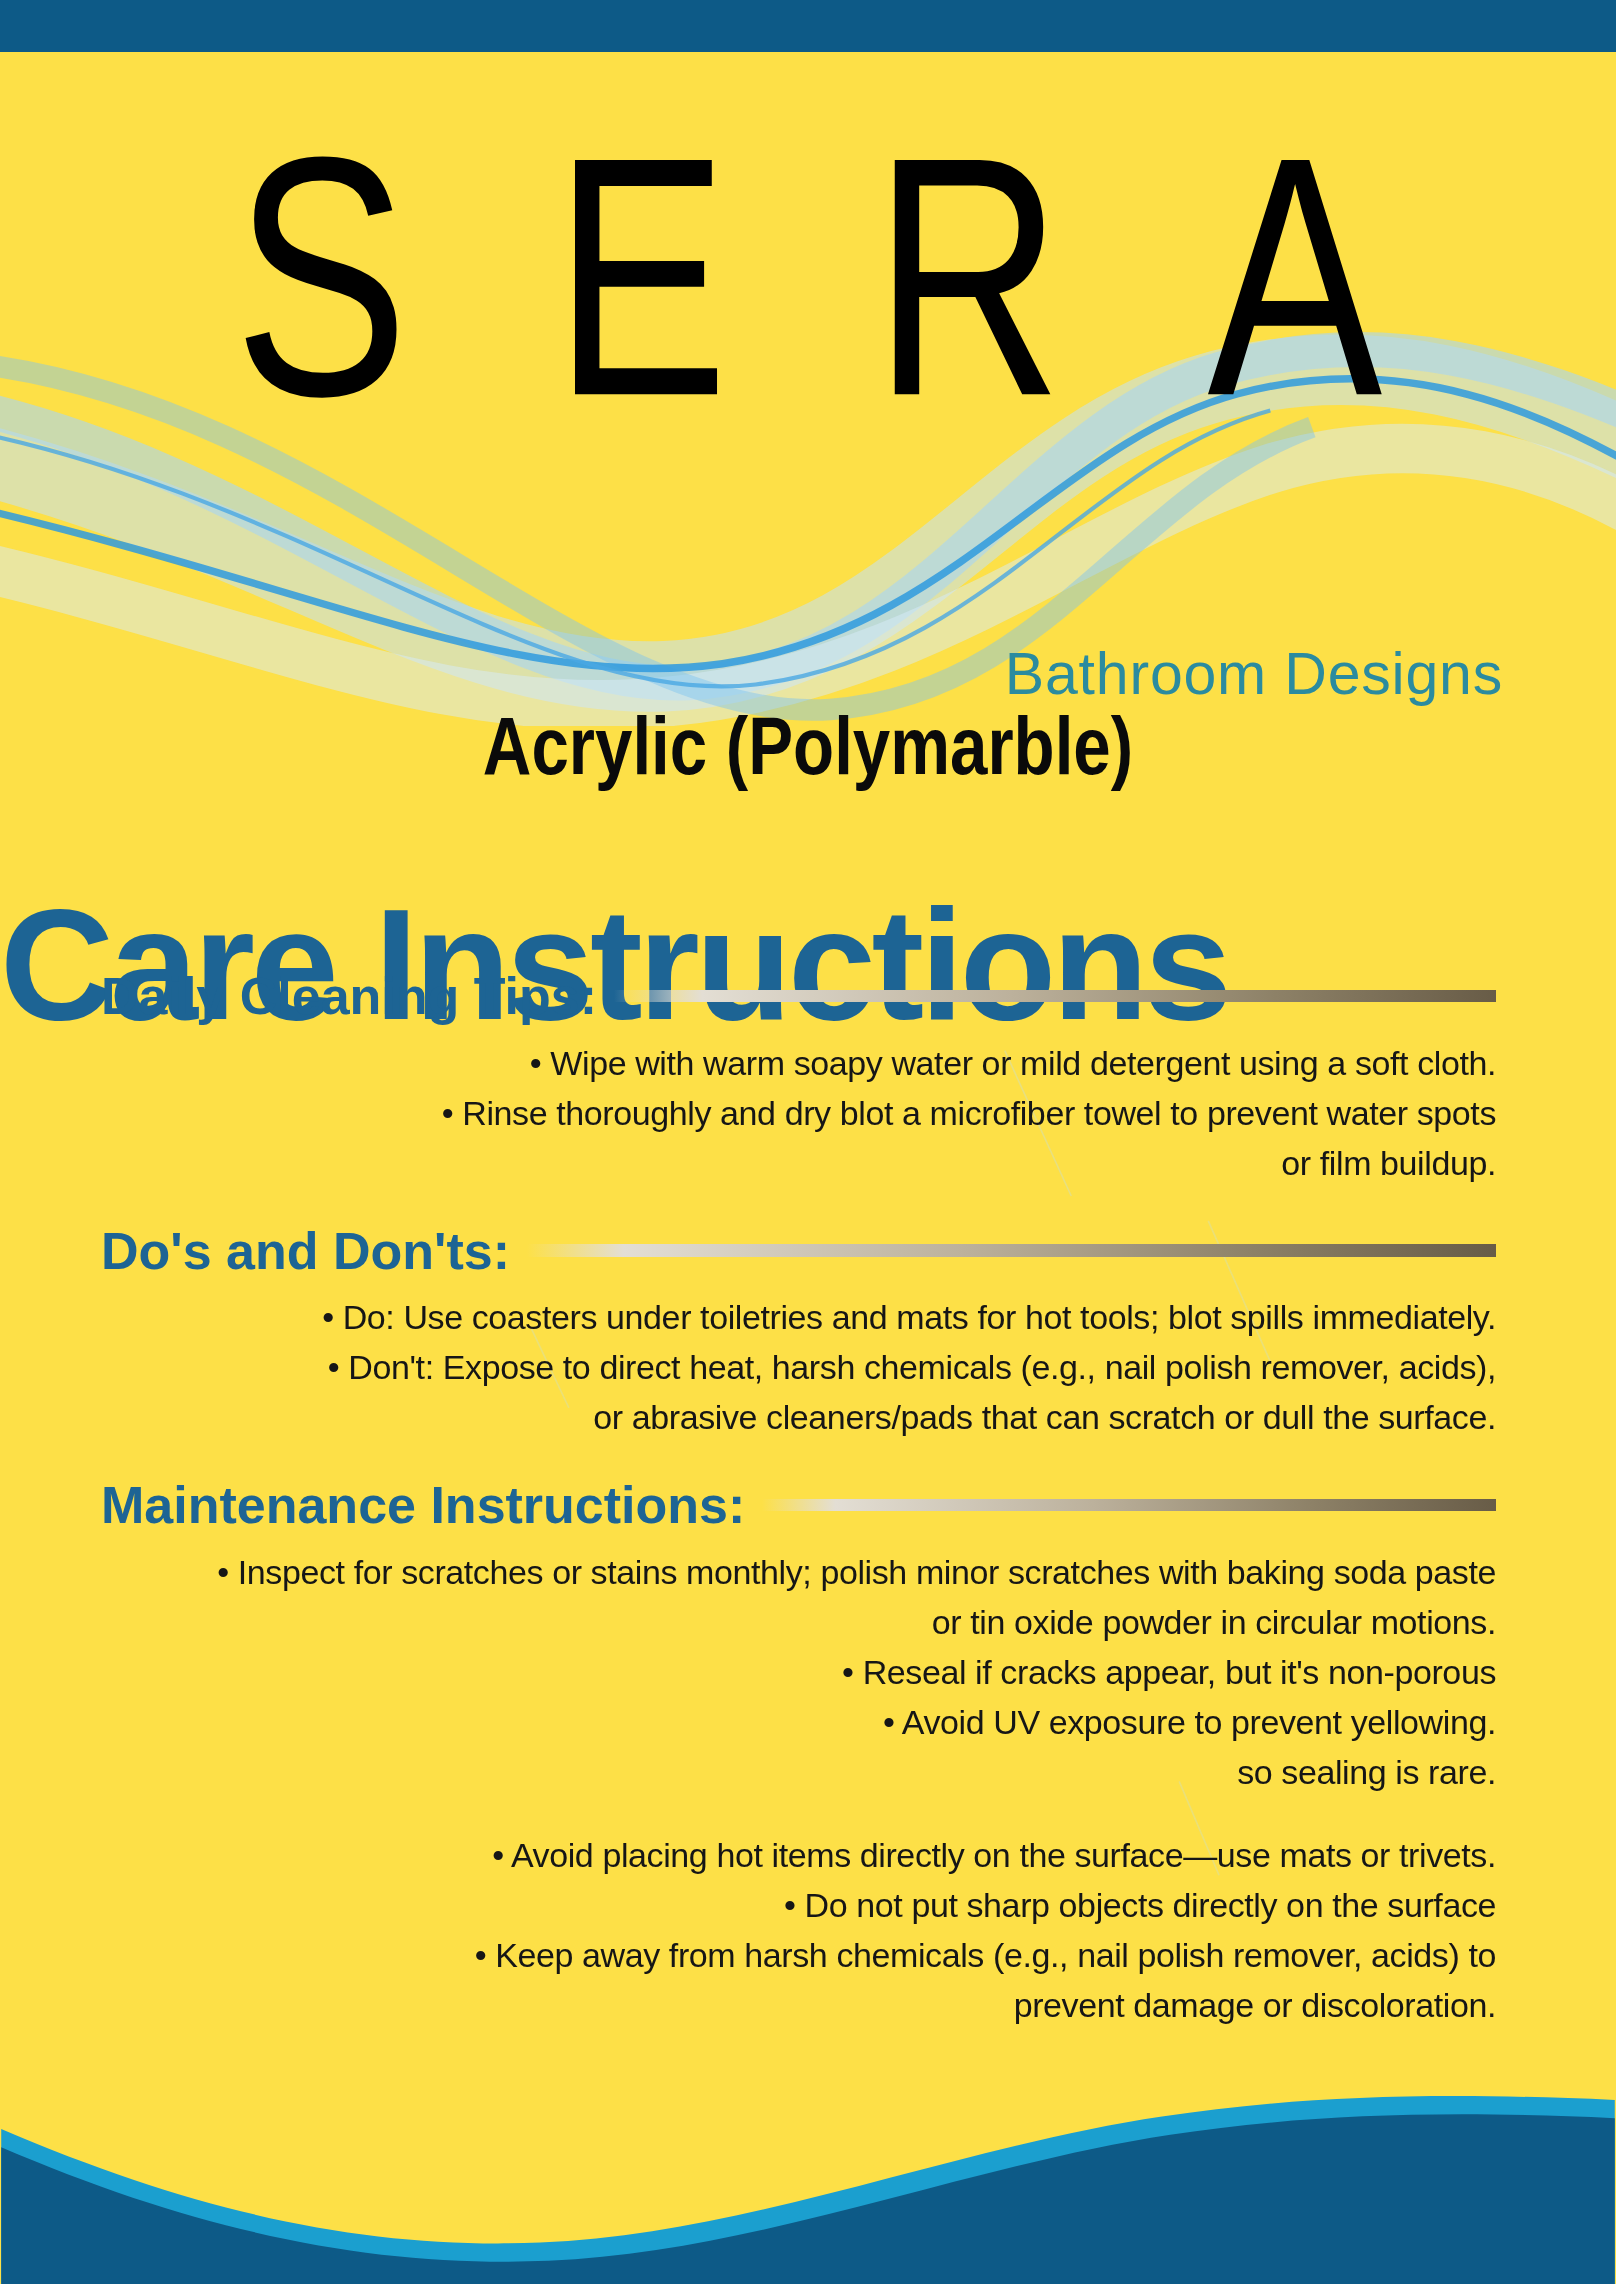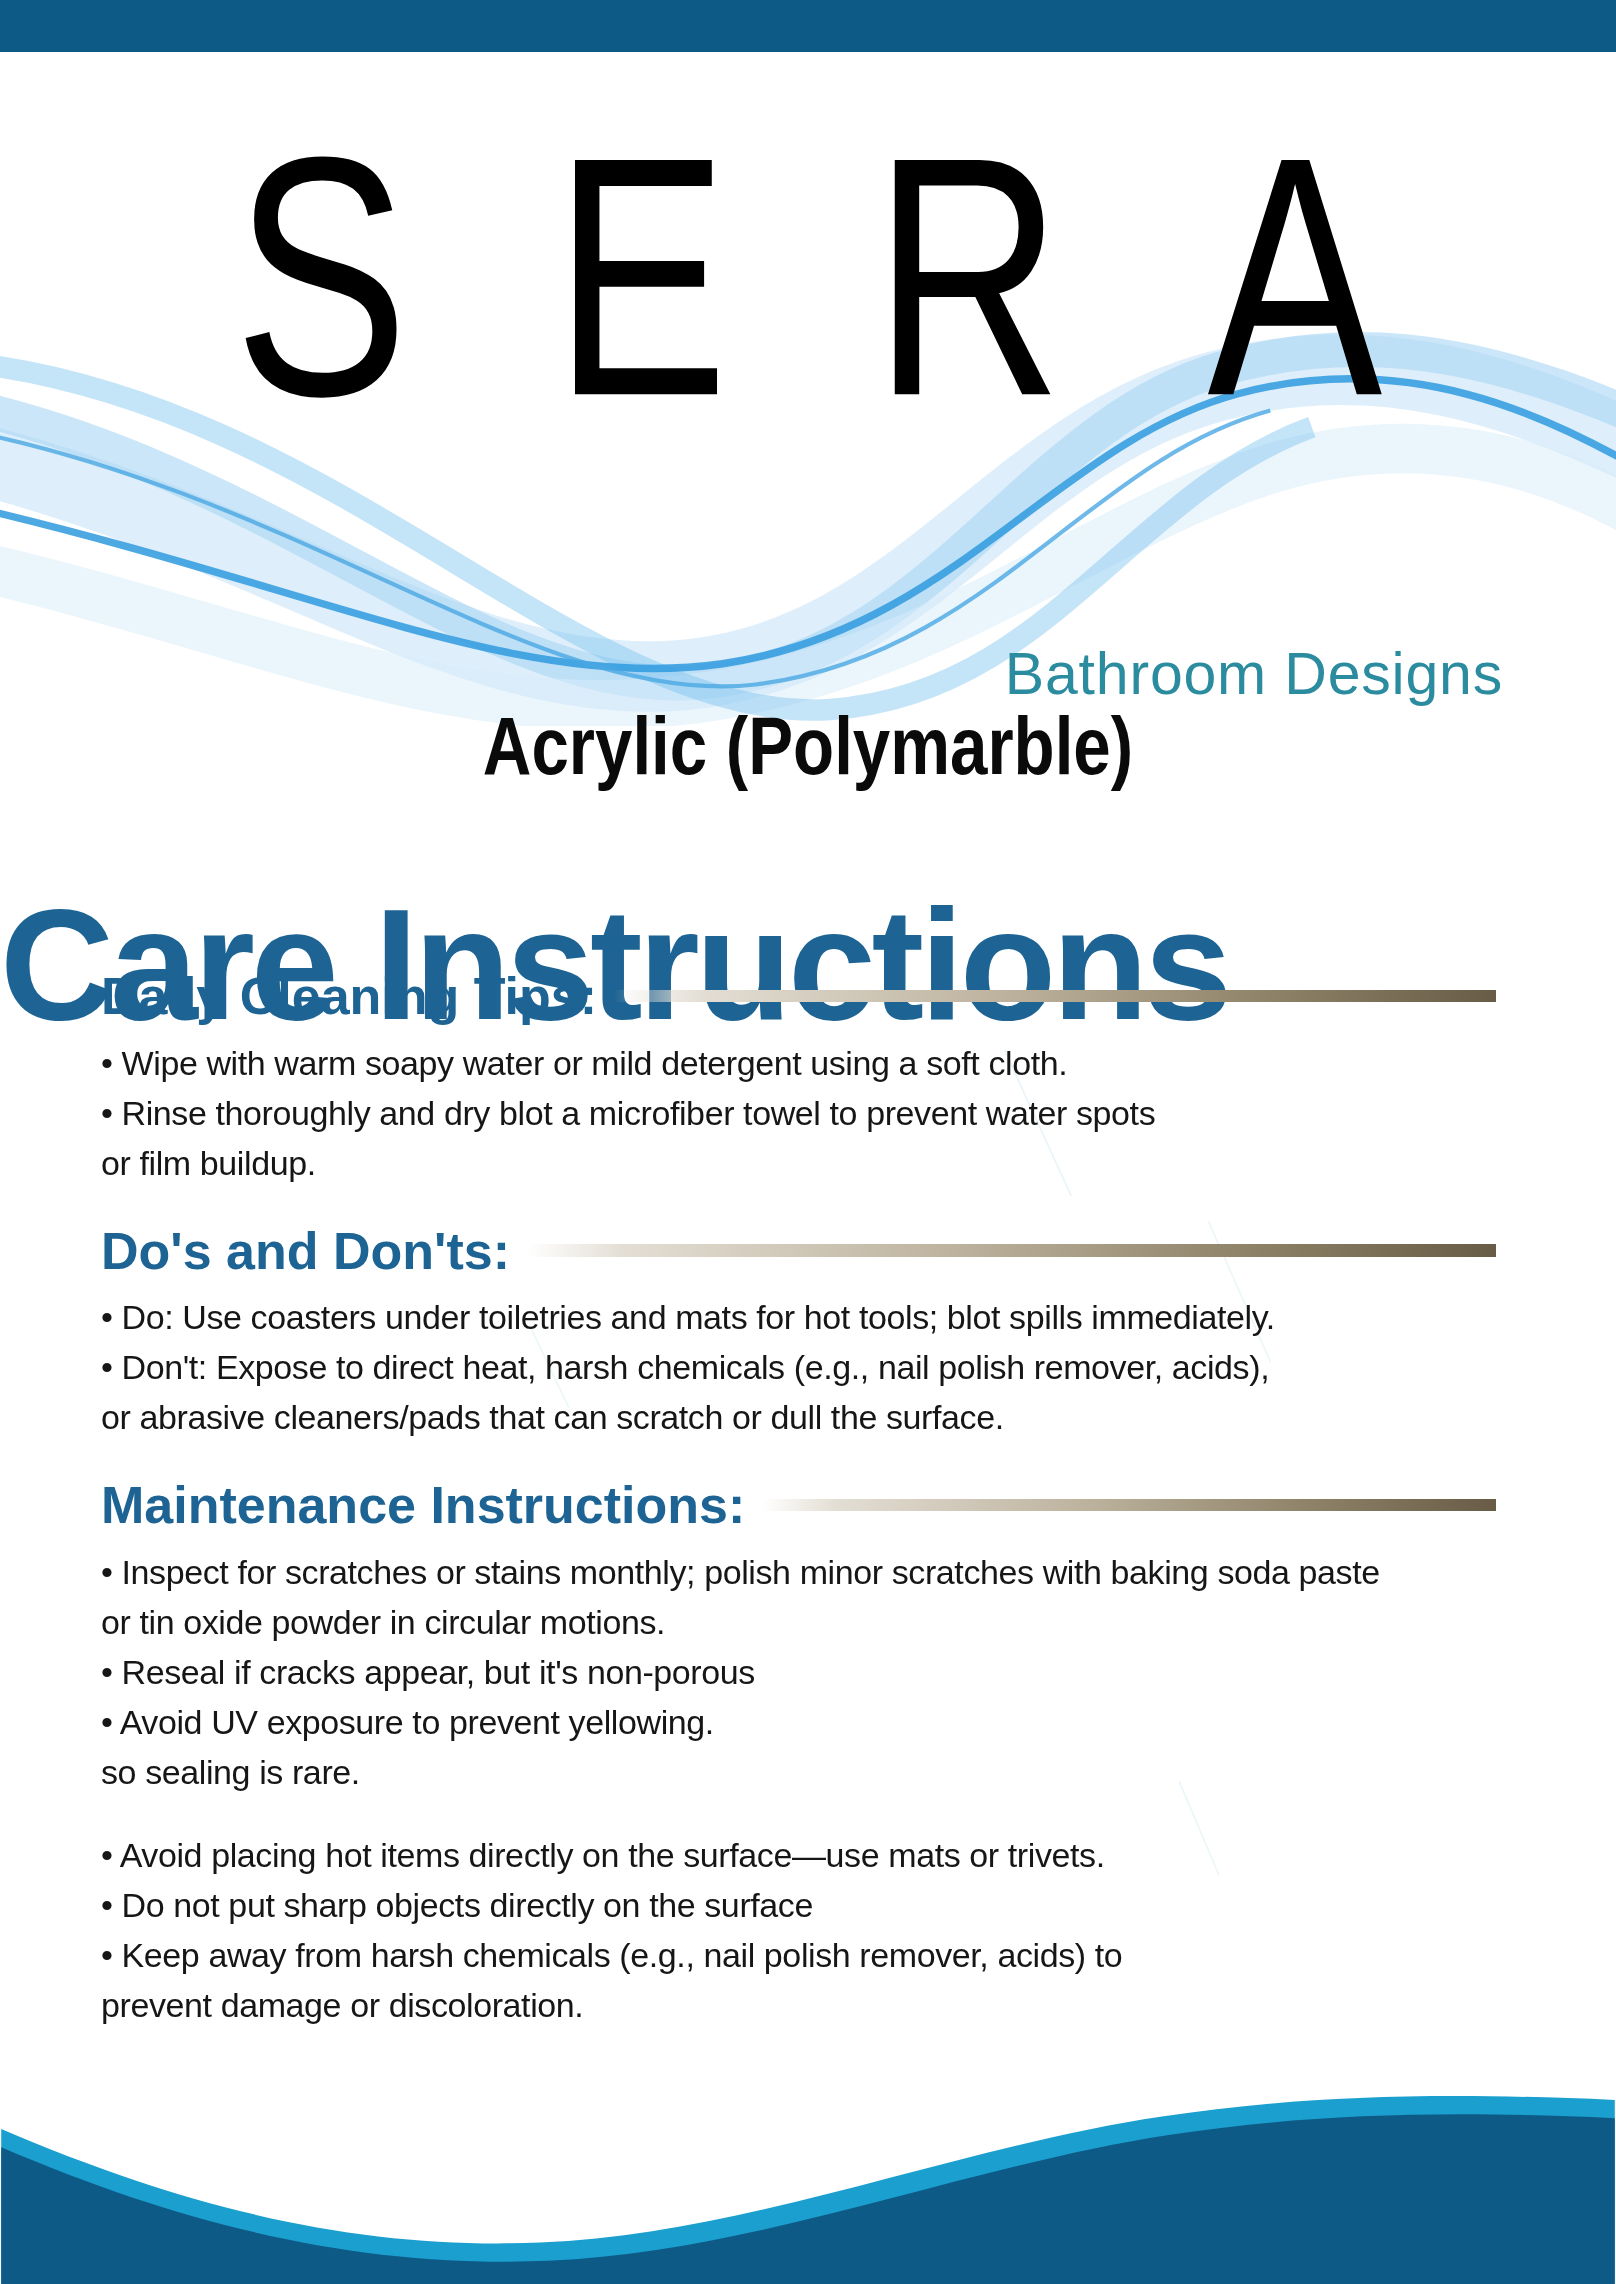--- a/index.html
+++ b/index.html
@@ -1,18 +1,18 @@
 <!DOCTYPE html>
 <html style="font-size:13.3px"><head>
 <meta charset="utf-8">
 <style>
   html,body { margin:0; padding:0; background:#e8e8e8; }
   .page {
     position:relative; width:1616px; height:2284px; margin:0 auto;
-    background:#ffffff; overflow:hidden;
+    background:#fde047; overflow:hidden;
     font-family:"Liberation Sans", sans-serif;
   }
   .top-bar {
     position:absolute; top:0; left:0; width:100%; height:52px;
     background:#0d5a87;
   }
   .wave-svg { position:absolute; top:311px; left:0; z-index:1; }
   .brand-logo {
     position:absolute; top:81px; left:0; width:100%; z-index:2;
     text-align:center; font-size:262px; font-weight:400; color:#000;
@@ -42,21 +42,21 @@
     white-space:nowrap; line-height:1;
   }
   .sec-bar {
     flex:1; height:12.5px; margin-left:16.6px;
     background:linear-gradient(90deg, rgba(236,233,226,0) 0%, #e3ded4 10%,
                #bcb19c 45%, #8d8167 75%, #685c47 100%);
   }
   .sec-lines { margin-top:11.6px; }
   .body-line {
     font-size:34px; line-height:50px; color:#161616;
-    letter-spacing:-0.4px; white-space:nowrap;
+    letter-spacing:-0.4px; white-space:nowrap;text-align:right;
   }
   .footer-svg { position:absolute; bottom:0; left:0; z-index:2; }
   .artifacts { position:absolute; top:0; left:0; z-index:0; pointer-events:none; }
 </style>
 </head>
 <body>
 
 <div class="page">
 
   <div class="top-bar"></div>

